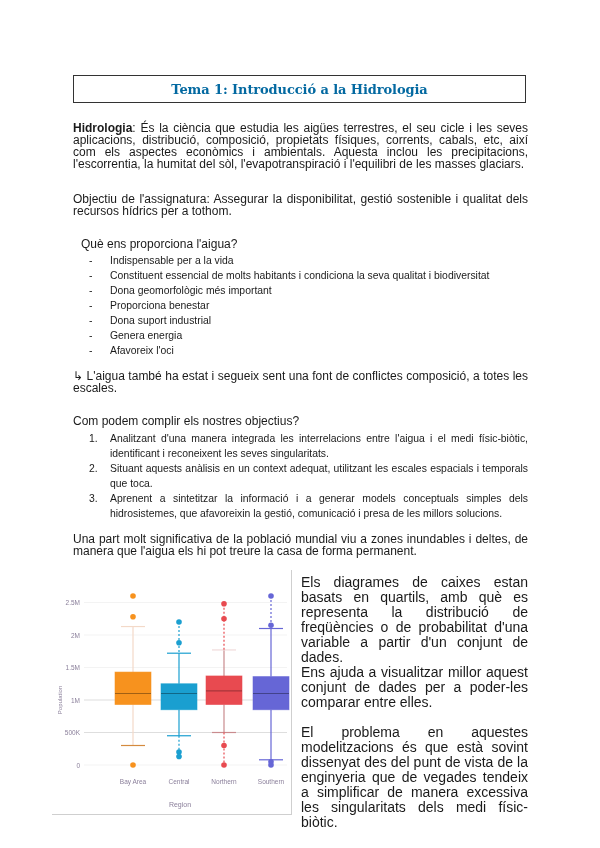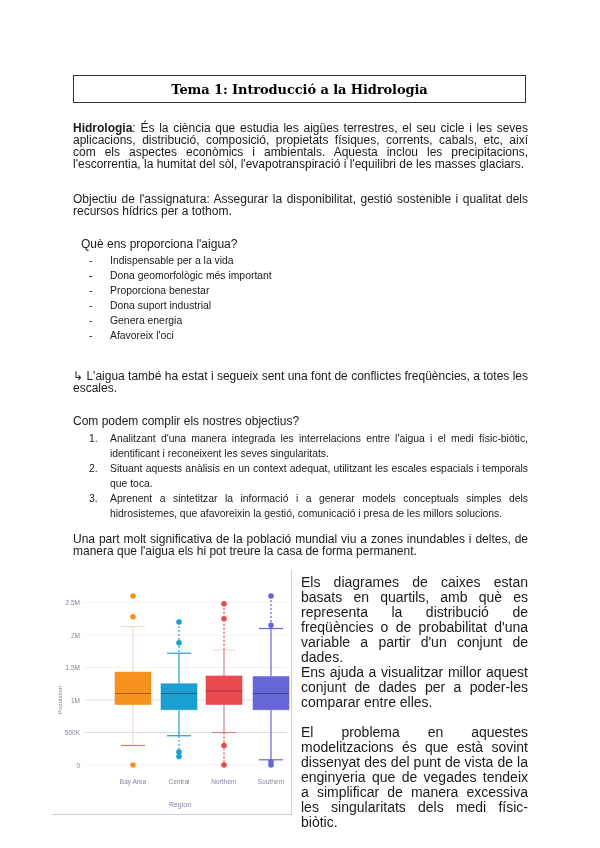--- a/index.html
+++ b/index.html
@@ -2,21 +2,21 @@
 <html><head>
 <meta charset="utf-8">
 <style>
   html, body { margin: 0; padding: 0; background: #ffffff; }
   body { width: 600px; height: 848px; position: relative; overflow: hidden;
          font-family: "Liberation Sans", sans-serif; color: #1a1a1a; }
   .page { position: absolute; left: 73px; top: 0; width: 455px; }
   .title-box { position: absolute; left: 0; top: 75px; width: 453px; height: 28px;
                border: 1.3px solid #333; box-sizing: border-box; text-align: center; }
   .title-box h1 { margin: 0; font-family: "DejaVu Serif", serif; font-weight: bold;
-                  font-size: 13px; line-height: 27px; color: #000000; letter-spacing: -0.1px; }
+                  font-size: 13px; line-height: 27px; color: #0369a1; letter-spacing: -0.1px; }
   .p { position: absolute; left: 0; width: 455px; font-size: 12px; line-height: 12px;
        text-align: justify; margin: 0; }
   .p b { font-weight: bold; }
   .bullets { position: absolute; left: 0; top: 253px; margin: 0; padding: 0; list-style: none;
              font-size: 10.4px; line-height: 15px; }
   .bullets li { position: relative; padding-left: 37px; }
   .bullets li .dash { position: absolute; left: 16px; top: 0; }
   .numlist { position: absolute; left: 0; top: 431px; width: 455px; margin: 0; padding: 0;
              list-style: none; font-size: 10.4px; line-height: 15px; }
   .numlist li { position: relative; padding-left: 37px; text-align: justify; }
@@ -39,29 +39,29 @@
   </div>
 
   <p class="p" style="top:122px;"><b>Hidrologia</b><span>: És la ciència que estudia les aigües terrestres, el seu cicle i les seves aplicacions, distribució, composició, propietats físiques, corrents, cabals, etc, així com els aspectes econòmics i ambientals. Aquesta inclou les precipitacions, l'escorrentia, la humitat del sòl, l'evapotranspiració i l'equilibri de les masses glaciars.</span></p>
 
   <p class="p" style="top:193px;">Objectiu de l'assignatura: Assegurar la disponibilitat, gestió sostenible i qualitat dels recursos hídrics per a tothom.</p>
 
   <p class="p" style="top:238px;margin-left:8px;">Què ens proporciona l'aigua?</p>
 
   <ul class="bullets">
     <li><span class="dash">-</span><span>Indispensable per a la vida</span></li>
-    <li><span class="dash">-</span></li>
+    <li><span class="dash">-</span><span>Constituent essencial de molts habitants i condiciona la seva qualitat i biodiversitat</span></li>
     <li><span class="dash">-</span><span>Dona geomorfològic més important</span></li>
     <li><span class="dash">-</span><span>Proporciona benestar</span></li>
     <li><span class="dash">-</span><span>Dona suport industrial</span></li>
     <li><span class="dash">-</span><span>Genera energia</span></li>
     <li><span class="dash">-</span><span>Afavoreix l'oci</span></li>
   </ul>
 
-  <p class="p" style="top:370px;">↳ L'aigua també ha estat i segueix sent una font de conflictes freqüències, a totes les escales.</p>
+  <p class="p" style="top:370px;">↳ L'aigua també ha estat i segueix sent una font de conflictes composició, a totes les escales.</p>
 
   <p class="p" style="top:415px;">Com podem complir els nostres objectius?</p>
 
   <ol class="numlist">
     <li><span class="num">1.</span><span>Analitzant d'una manera integrada les interrelacions entre l'aigua i el medi físic-biòtic, identificant i reconeixent les seves singularitats.</span></li>
     <li><span class="num">2.</span><span>Situant aquests anàlisis en un context adequat, utilitzant les escales espacials i temporals que toca.</span></li>
     <li><span class="num">3.</span><span>Aprenent a sintetitzar la informació i a generar models conceptuals simples dels hidrosistemes, que afavoreixin la gestió, comunicació i presa de les millors solucions.</span></li>
   </ol>
 
   <p class="p" style="top:533px;">Una part molt significativa de la població mundial viu a zones inundables i deltes, de manera que l'aigua els hi pot treure la casa de forma permanent.</p>

